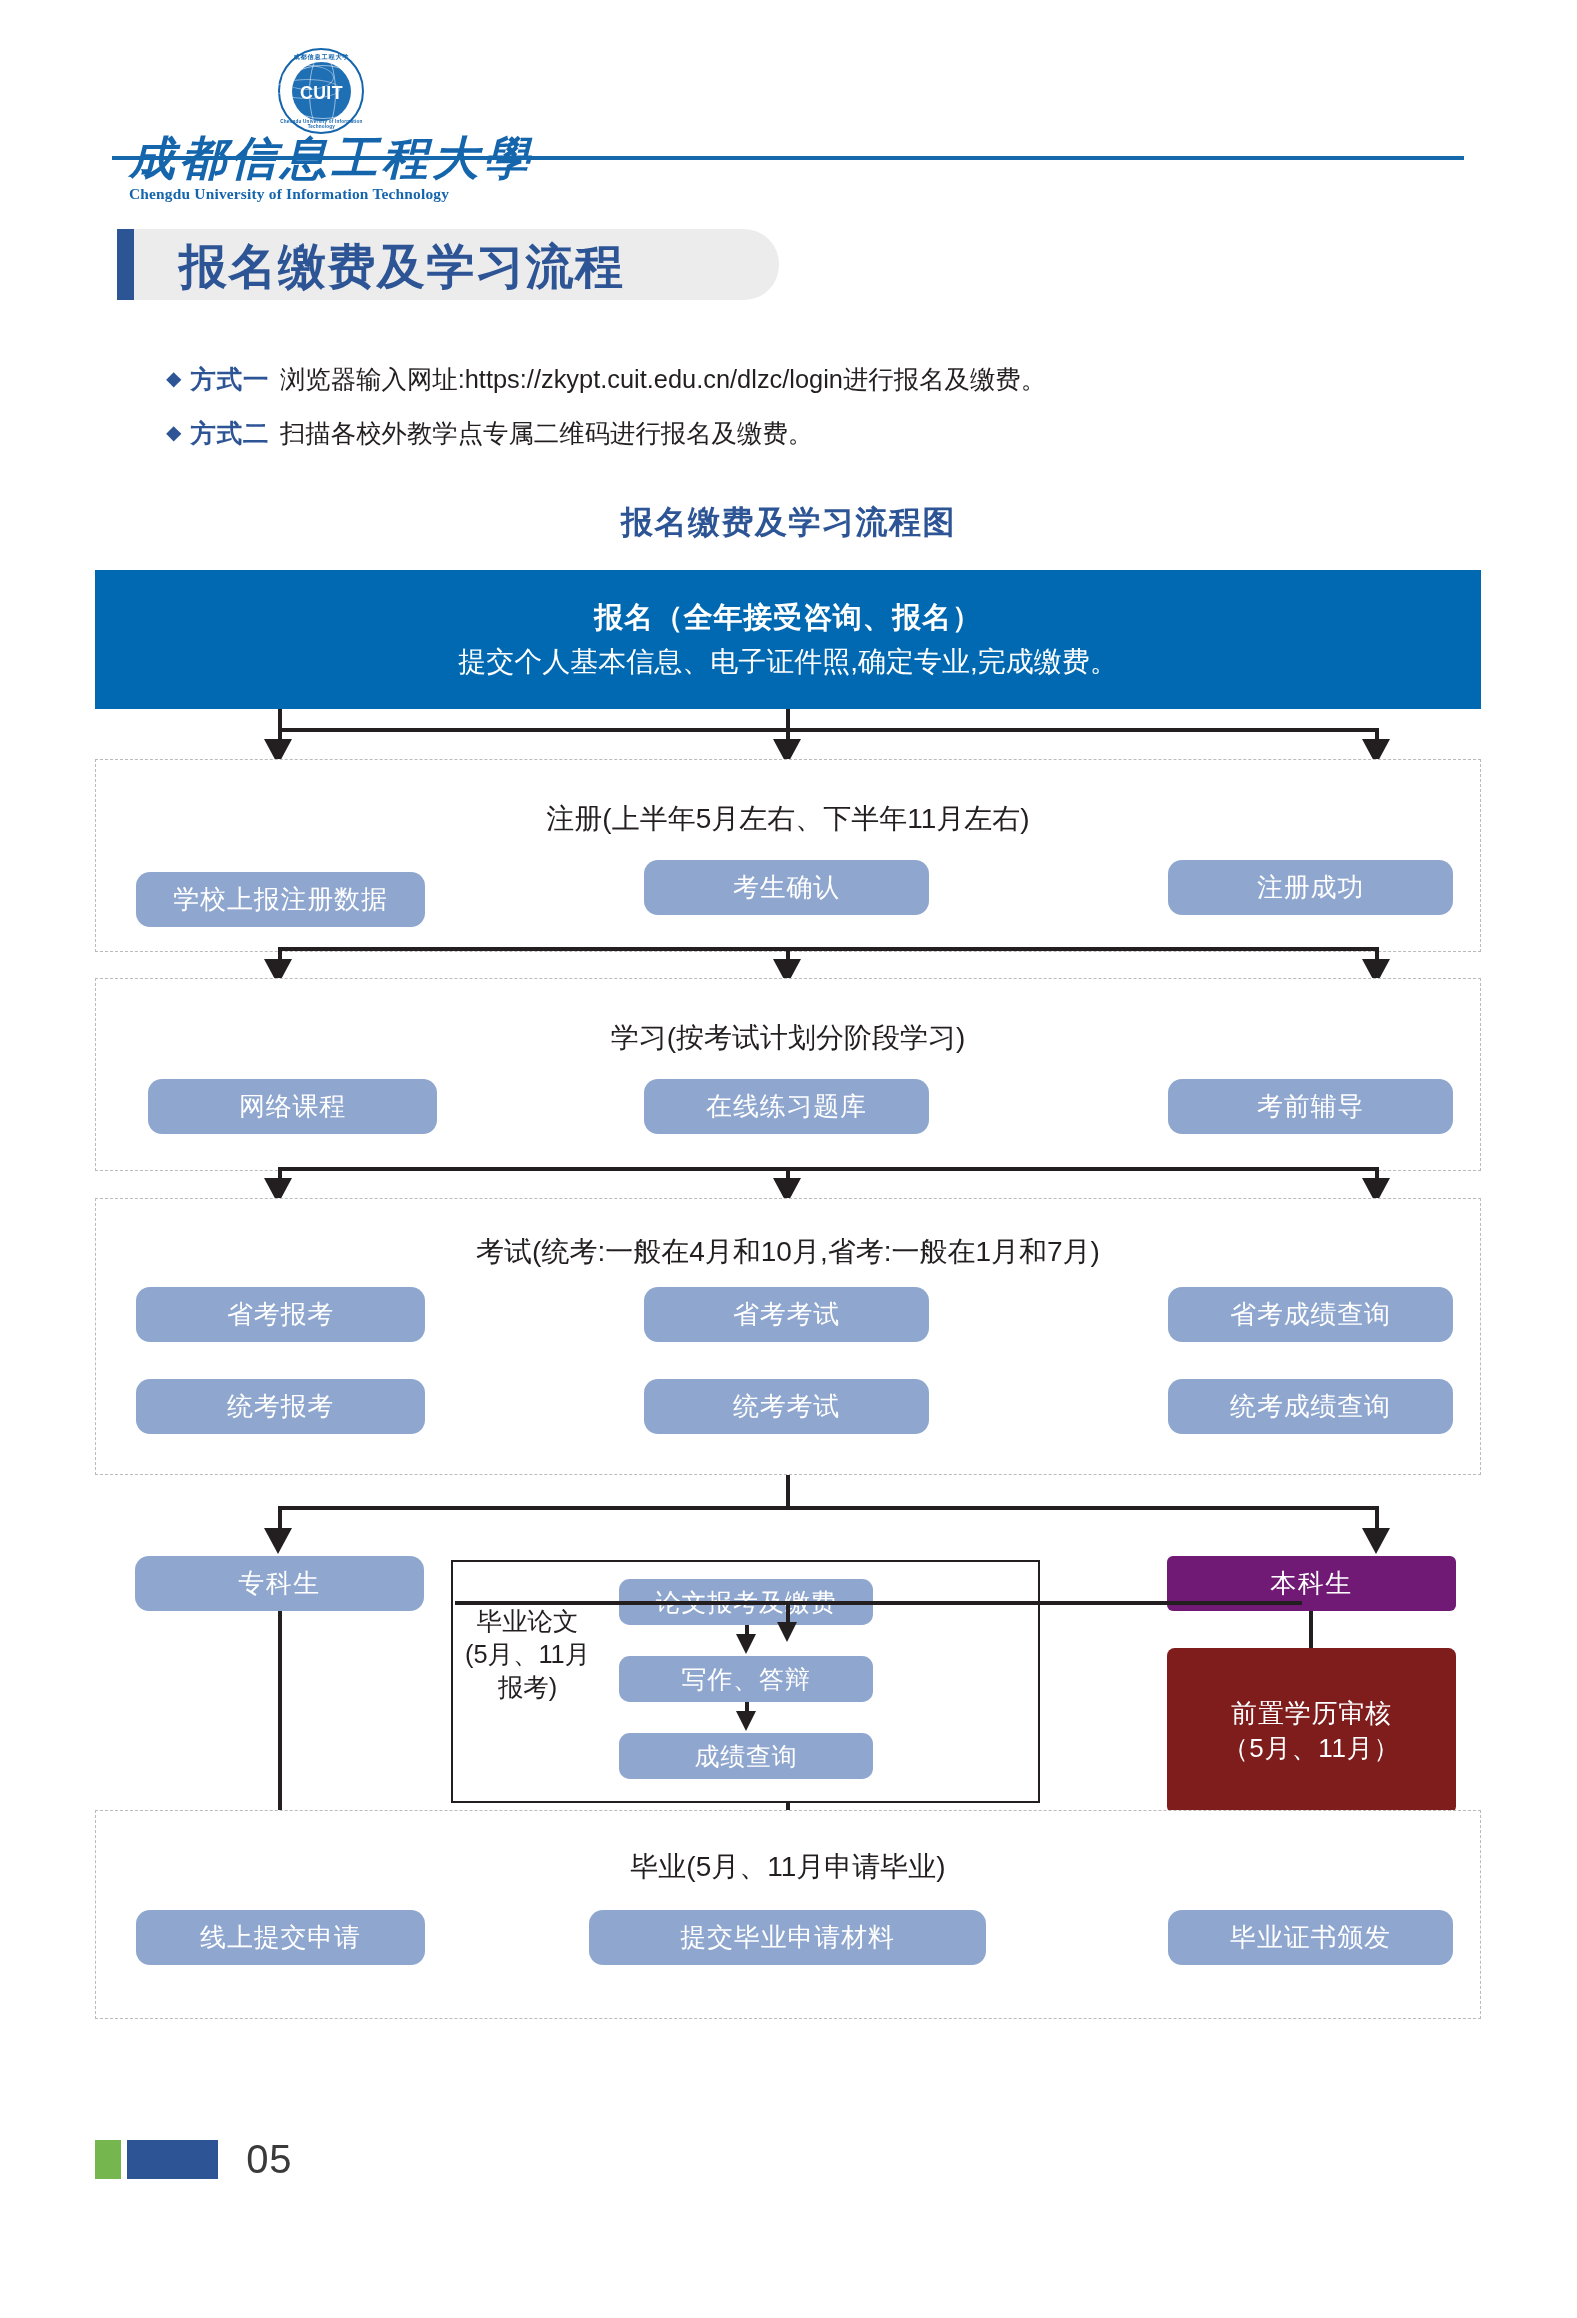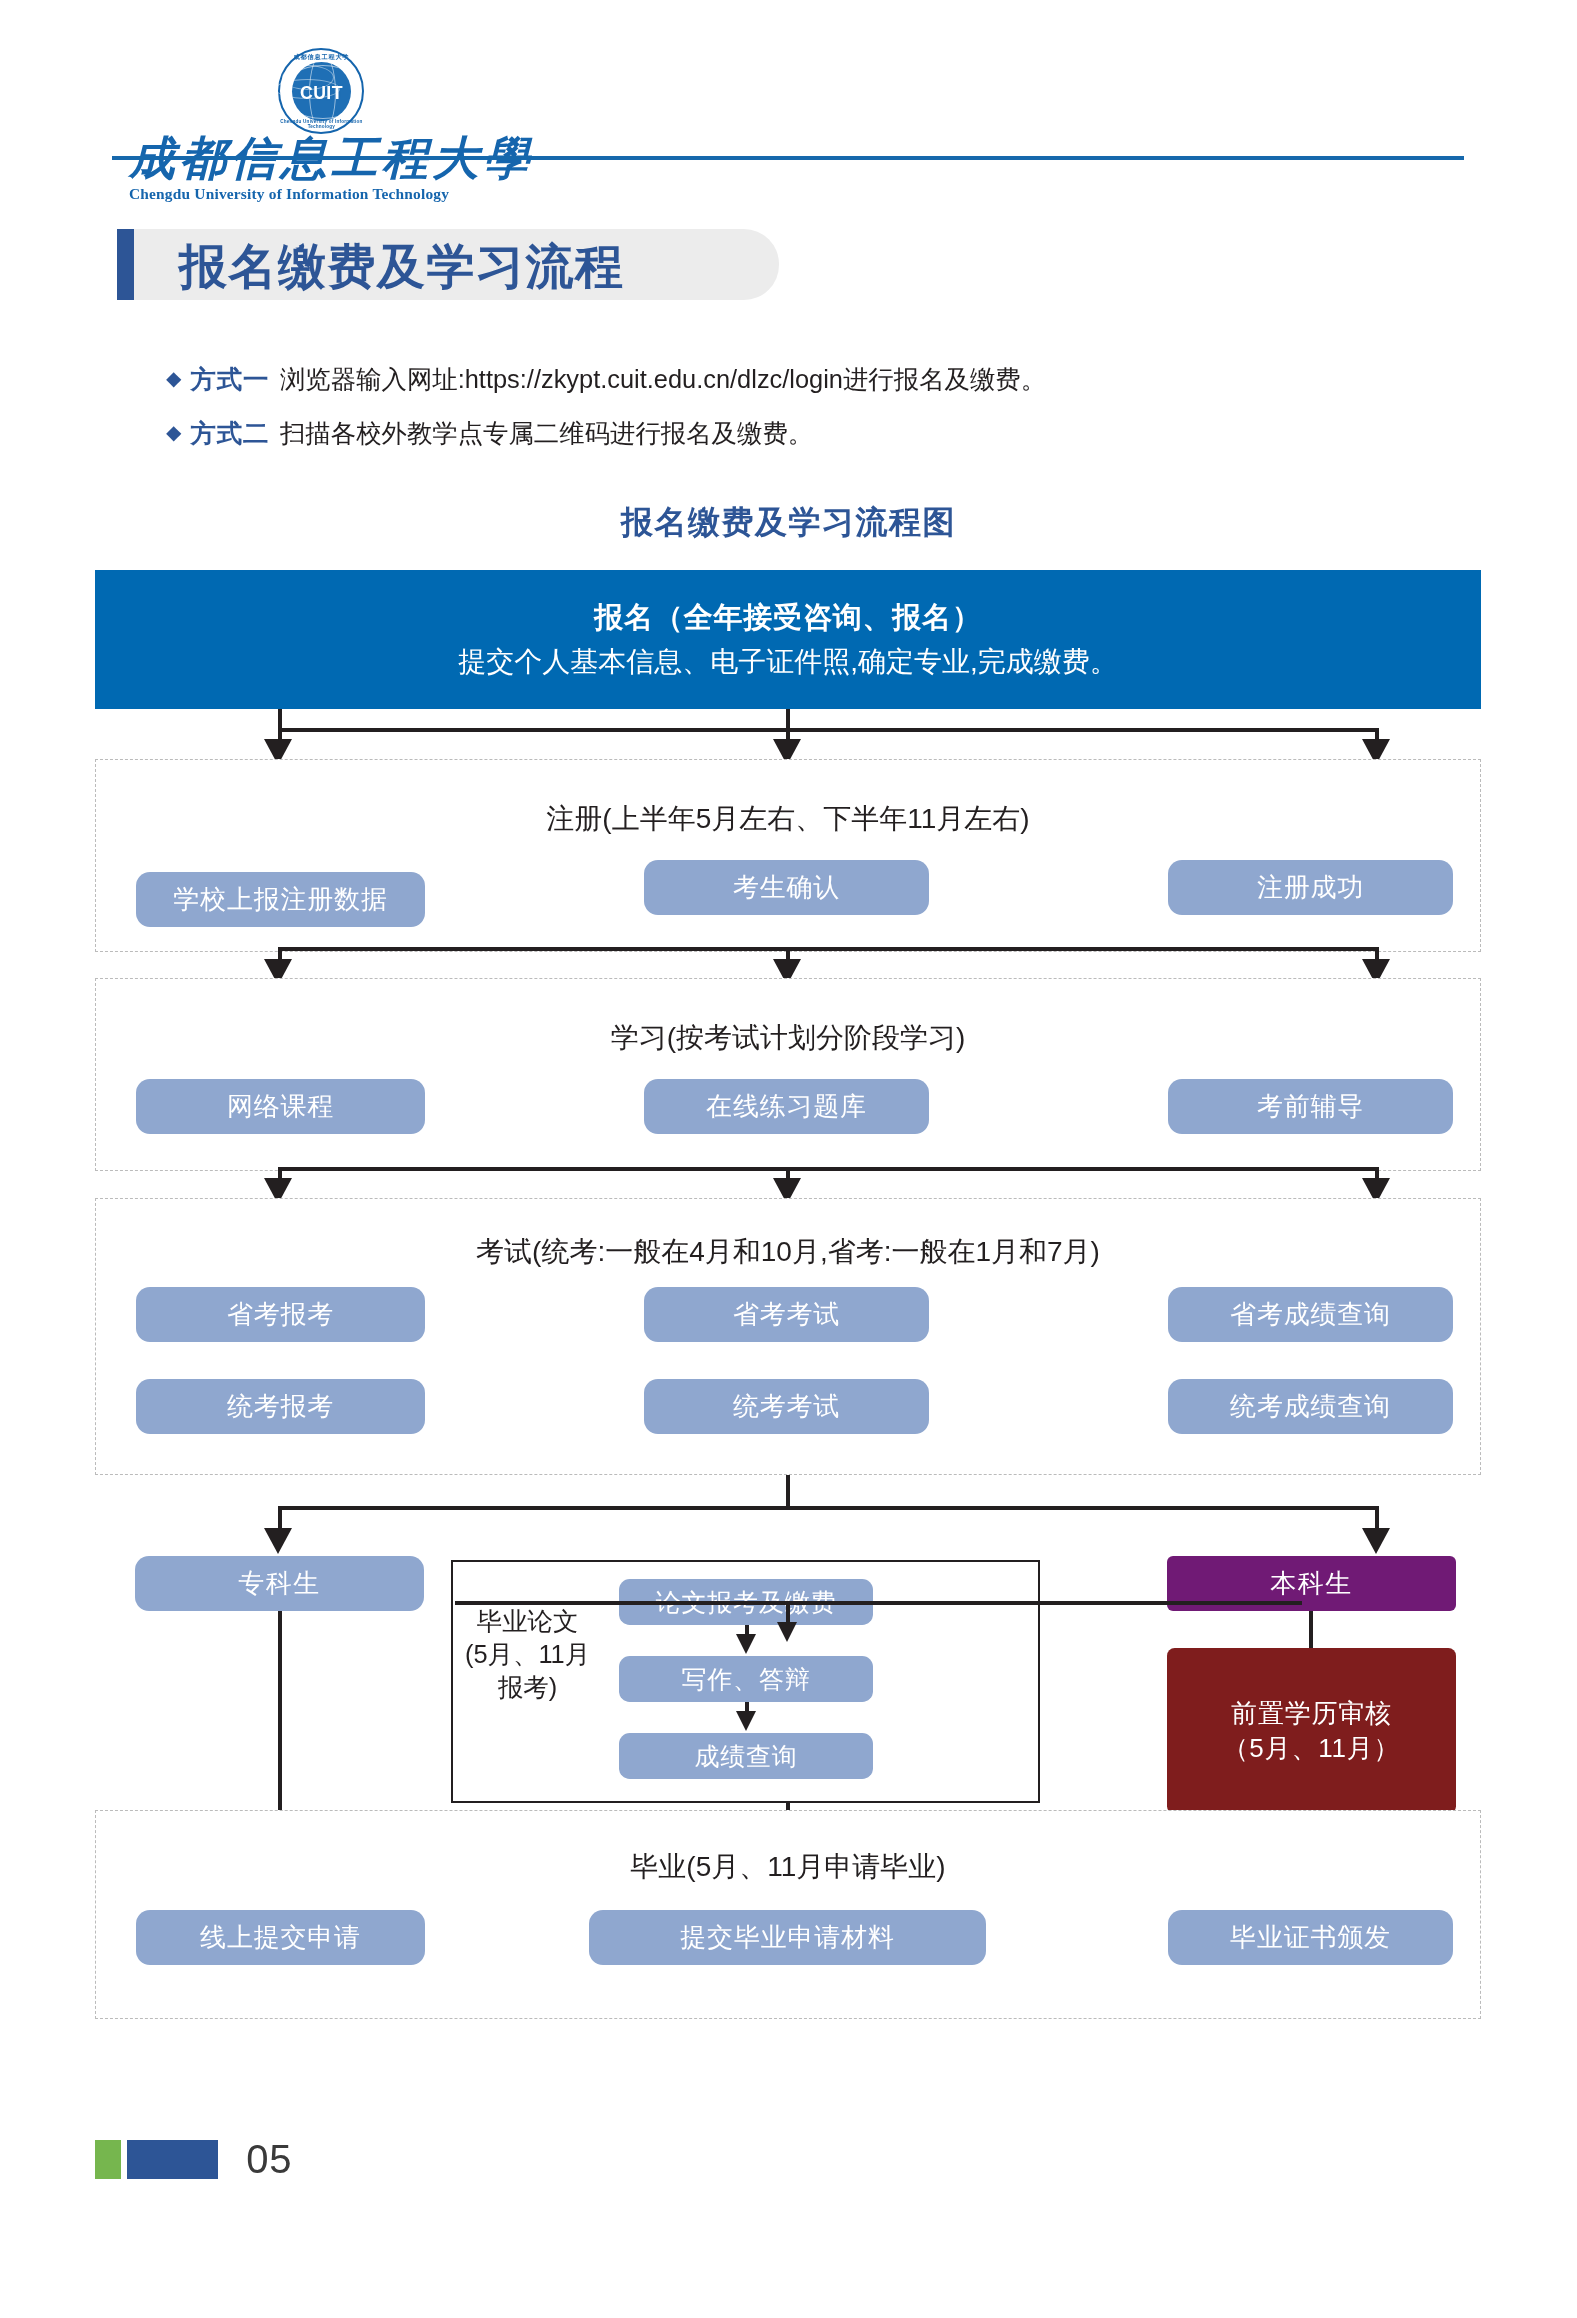--- a/index.html
+++ b/index.html
@@ -266,21 +266,21 @@
   <div class="h-line" style="left:183px; top:377px; width:1100px;"></div>
   <div class="v-line" style="left:183px; top:377px; height:14px;"></div>
   <div class="v-line" style="left:691px; top:377px; height:14px;"></div>
   <div class="v-line" style="left:1280px; top:377px; height:14px;"></div>
   <div class="arrow-head" style="left:169px; top:389px;"></div>
   <div class="arrow-head" style="left:678px; top:389px;"></div>
   <div class="arrow-head" style="left:1267px; top:389px;"></div>
 
   <div class="dash-group" id="grp-study">
     <div class="grp-title" id="t-study">学习(按考试计划分阶段学习)</div>
-    <div class="pill wide col-l" style="top:100px;">网络课程</div>
+    <div class="pill wide col-l" style="top:100px;margin-left:12px;">网络课程</div>
     <div class="pill mid col-c" style="top:100px;">在线练习题库</div>
     <div class="pill mid col-r" style="top:100px;">考前辅导</div>
   </div>
 
   <div class="v-line" style="left:691px; top:601px; height:21.6px;"></div>
   <div class="h-line" style="left:183px; top:597px; width:1100px;"></div>
   <div class="v-line" style="left:183px; top:597px; height:14px;"></div>
   <div class="v-line" style="left:691px; top:597px; height:14px;"></div>
   <div class="v-line" style="left:1280px; top:597px; height:14px;"></div>
   <div class="arrow-head" style="left:169px; top:608px;"></div>

